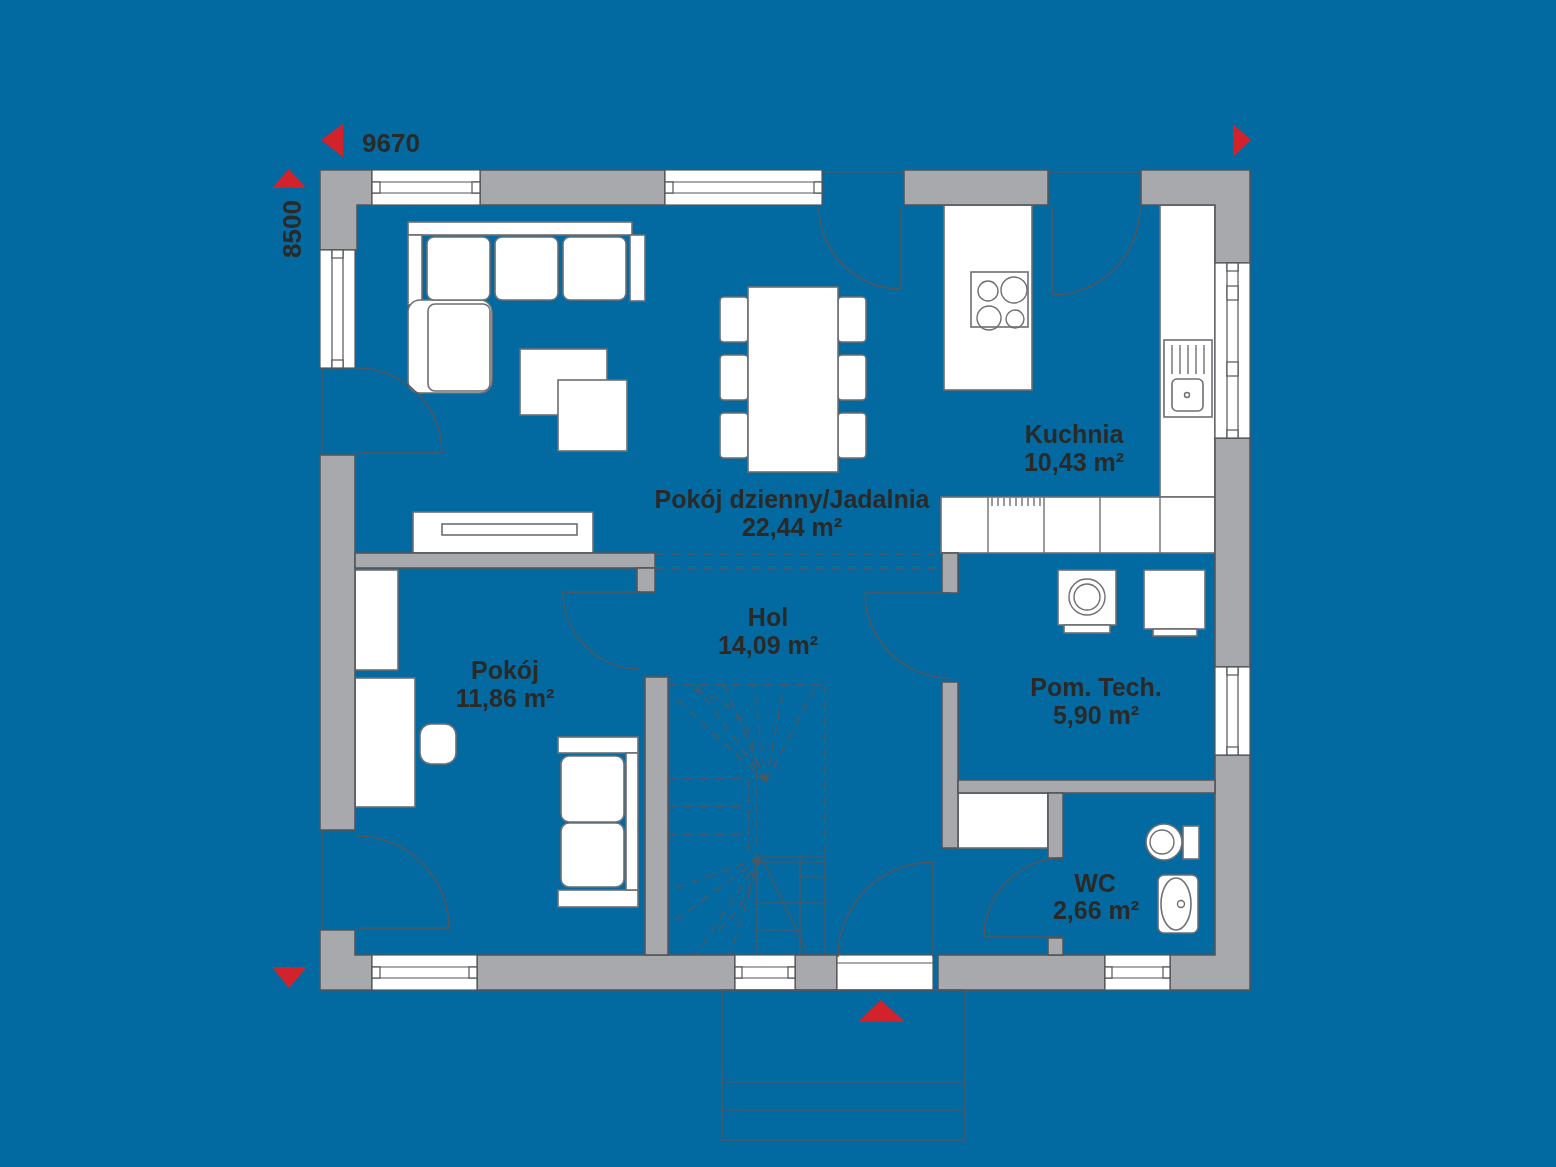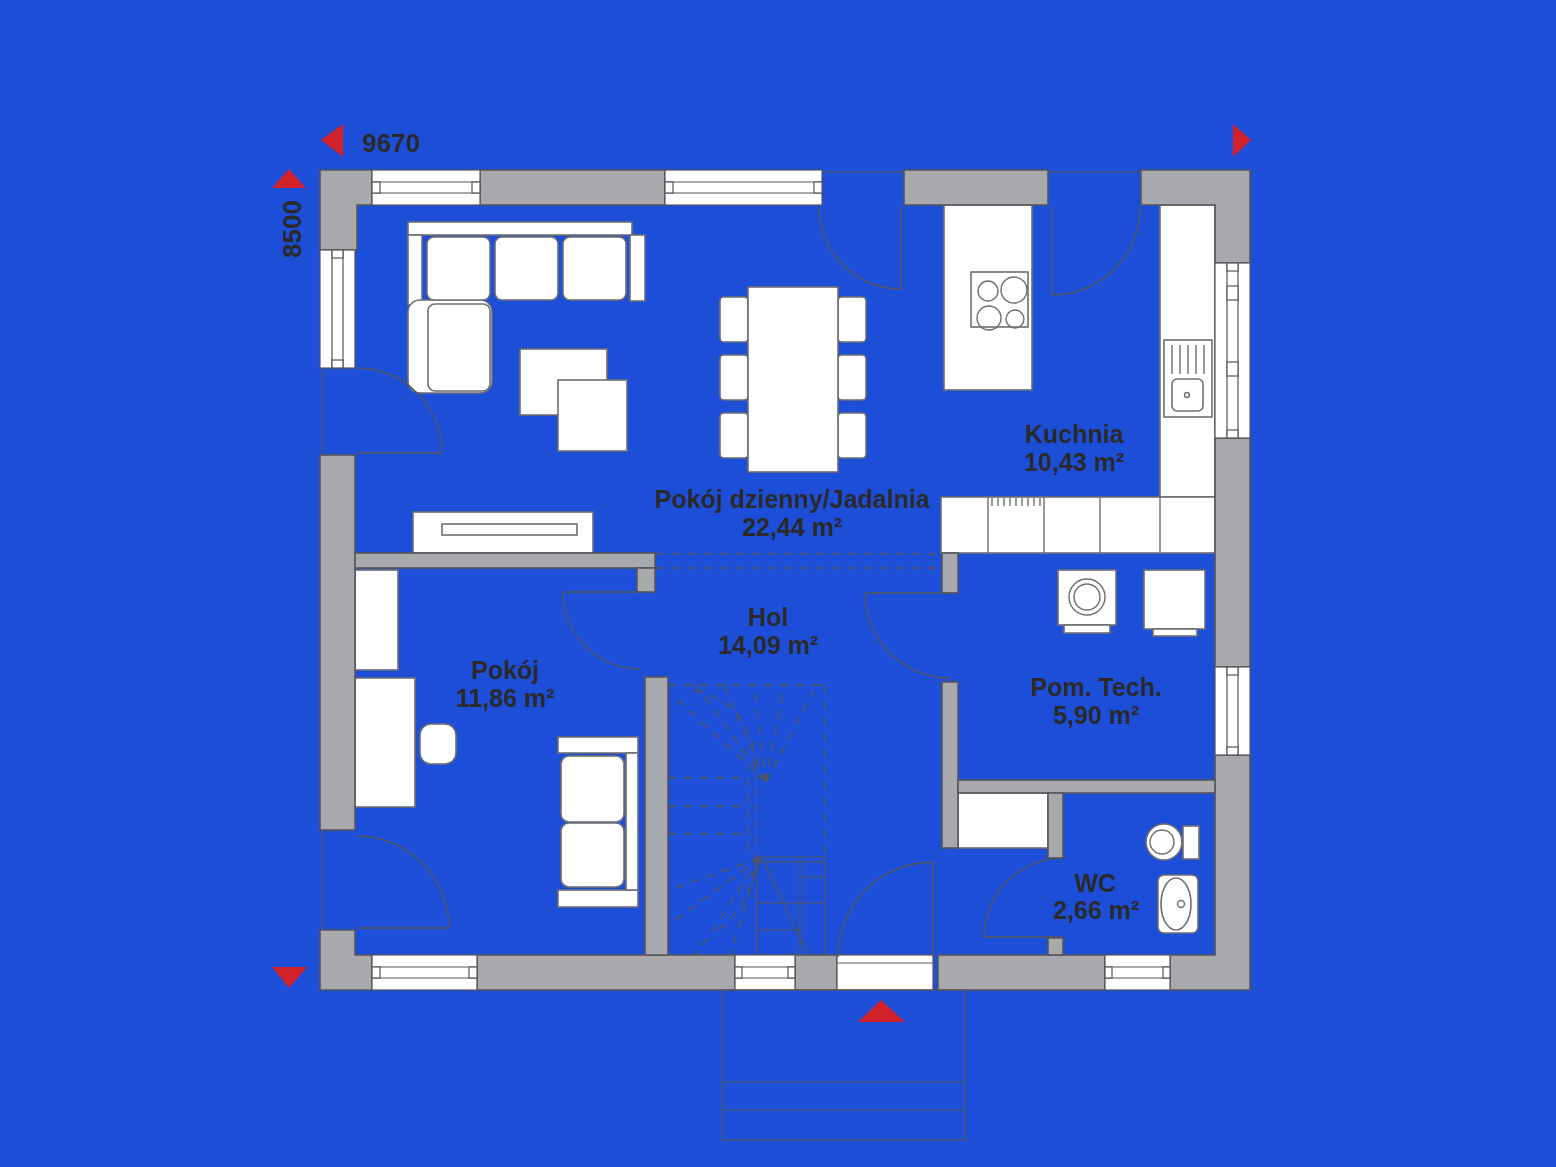--- a/index.html
+++ b/index.html
@@ -1,16 +1,16 @@
 <!DOCTYPE html>
 <html><head>
 <meta charset="utf-8">
 <style>
   html,body { margin:0; padding:0; background:#ffffff; }
-  .plan-wrap { position:relative; width:1556px; height:1167px; background:#1d4ed8;
+  .plan-wrap { position:relative; width:1556px; height:1167px; background:#0369a1;
                font-family:"Liberation Sans", sans-serif; }
   svg { display:block; }
 
   .wall   { fill:#a8a9ad; stroke:#55565a; stroke-width:1.6; }
   .thin   { stroke:#55565a; stroke-width:1.2; fill:none; }
   .winbox { fill:#ffffff; stroke:#55565a; stroke-width:1.2; }
   .winpost{ fill:#ffffff; stroke:#55565a; stroke-width:1.2; }
   .door   { stroke:#55565a; stroke-width:1.4; fill:none; }
   .dash   { stroke:#55565a; stroke-width:1.4; fill:none; stroke-dasharray:9 7; }
   .furn   { fill:#ffffff; stroke:#6e6f73; stroke-width:1.6; }

